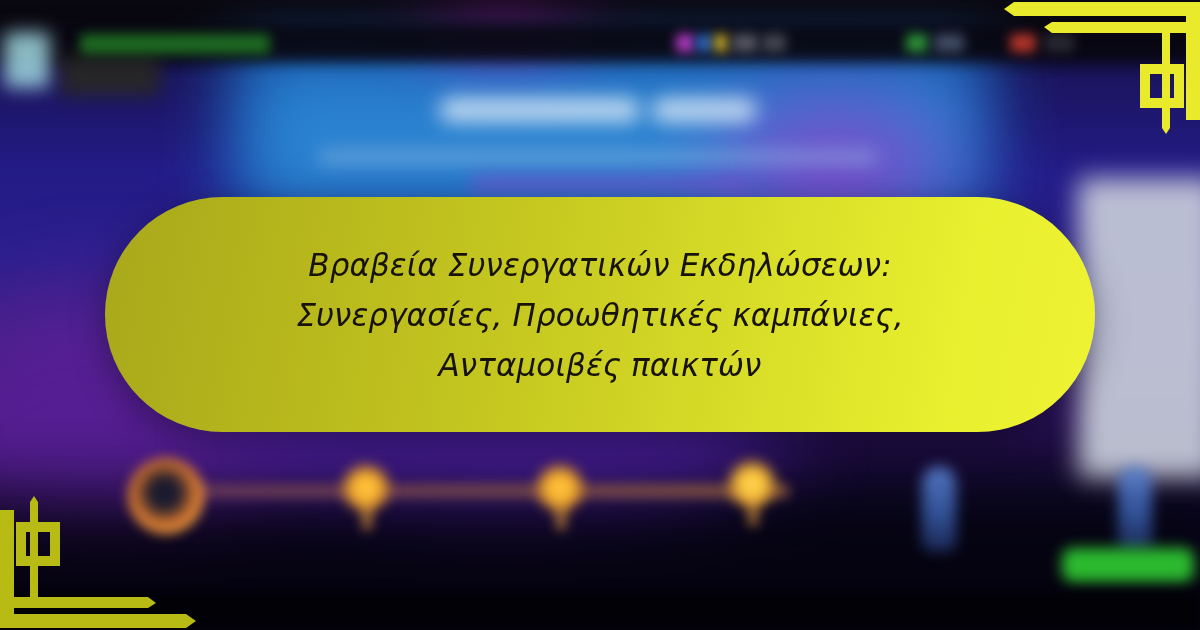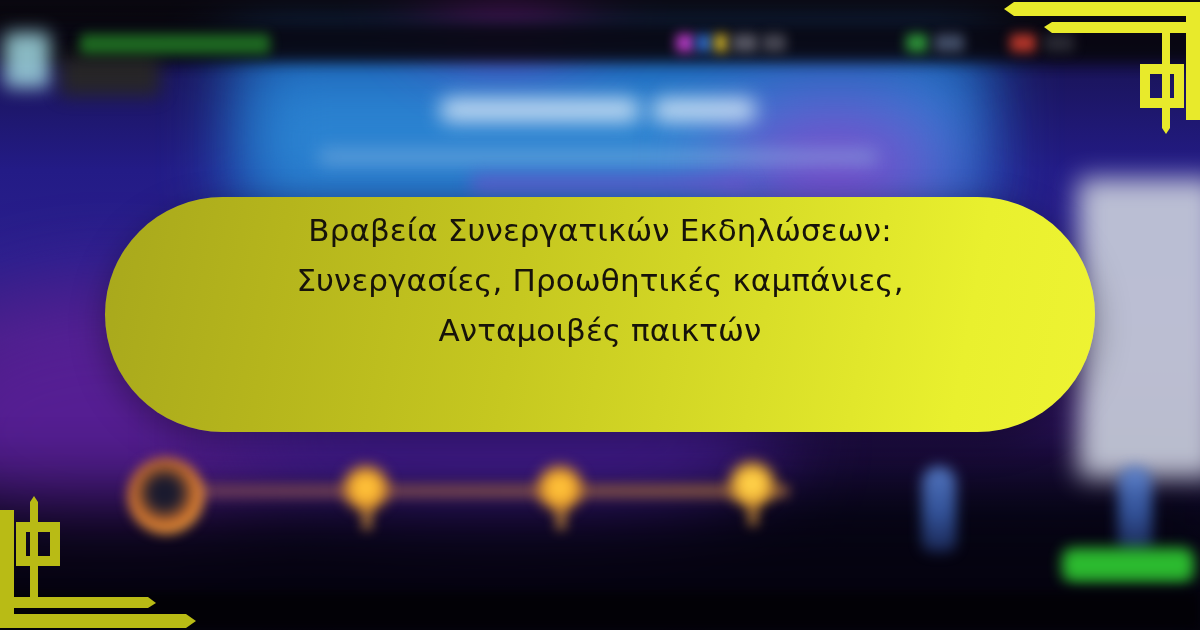--- a/index.html
+++ b/index.html
@@ -154,23 +154,25 @@
 
   
   .card {
     position:absolute;
     left:105px; top:197px;
     width:990px; height:235px;
     border-radius:118px;
     background:linear-gradient(100deg,#a8a81c 0%, #b5b51c 18%, #c6c820 42%, #d9de28 66%, #e9f02e 86%, #eef333 100%);
     box-shadow:0 10px 34px rgba(0,0,0,.35);
     display:flex;
+    align-items:center;
     justify-content:center;
-    padding:8px 92px;
+    padding:16px 92px;
     z-index:5;
+    font-style:italic;
   }
 
   .card-title {
     color:#17130a;
     font-family:"DejaVu Sans", sans-serif;
     font-size:31px;
     font-weight:400;
     line-height:50px;
     text-align:center;
     letter-spacing:.1px;

